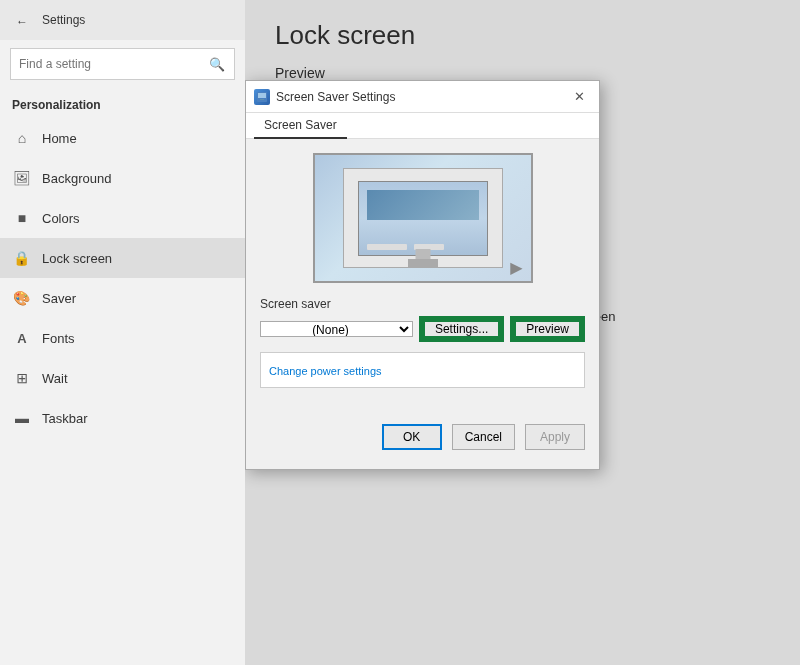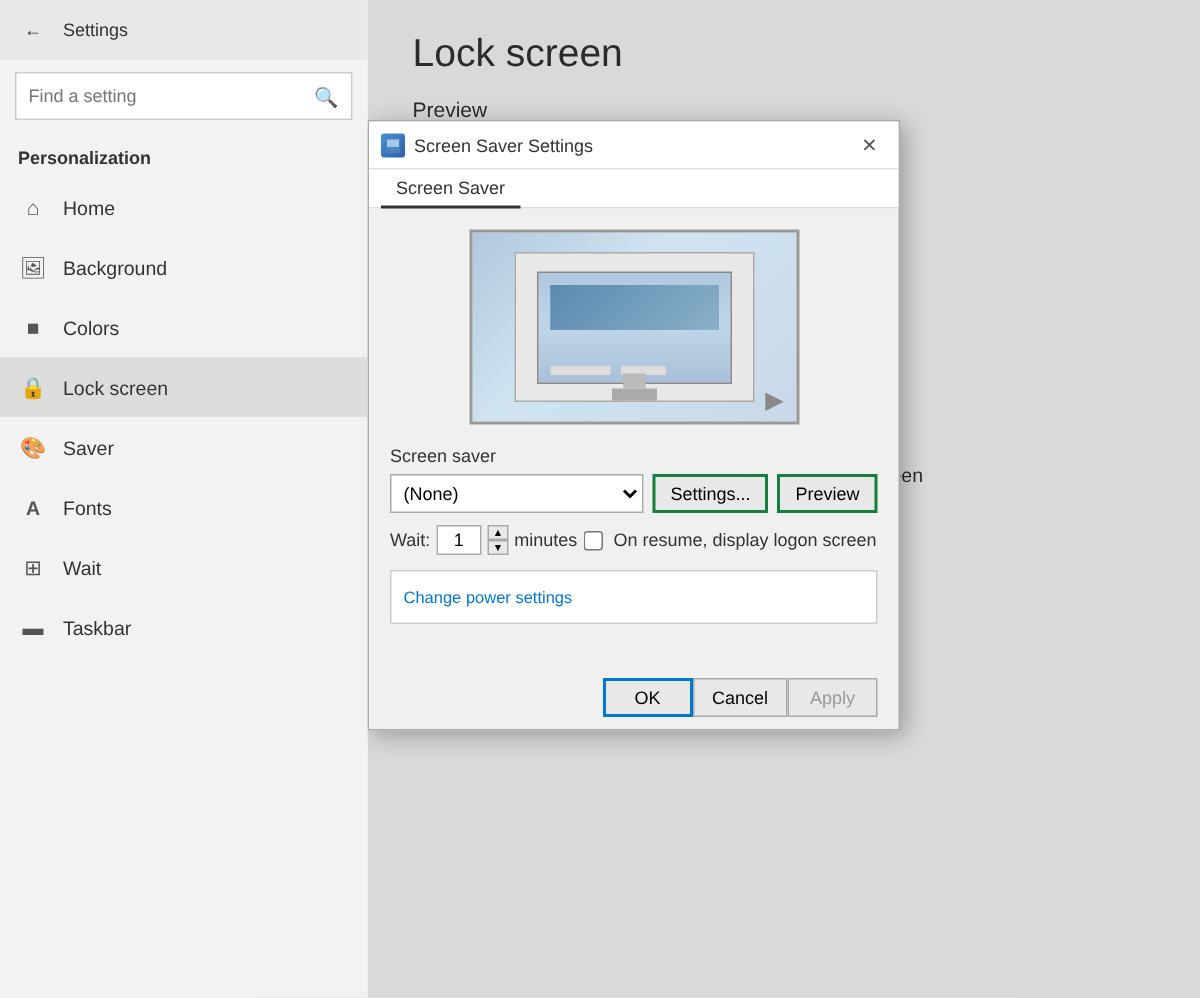--- a/index.html
+++ b/index.html
@@ -302,32 +302,33 @@
       margin-bottom: 5px;
     }
     .ss-dropdown-row {
       display: flex;
       align-items: center;
       gap: 6px;
       margin-bottom: 8px;
     }
     .ss-dropdown {
       flex: 1;
-      height: 26px;
+      height: 16px;
       font-size: 12px;
       border: 1px solid #aaa;
       background: white;
       padding: 0 4px;
+      text-align: center;
     }
     .ss-btn {
       height: 26px;
       padding: 0 10px;
       font-size: 12px;
       background: #e8e8e8;
-      border: 2px solid #15803d;
+      border: 6px solid #15803d;
       cursor: pointer;
     }
     .wait-row {
       display: flex;
       align-items: center;
       gap: 4px;
       font-size: 12px;
       color: #333;
       margin-bottom: 10px;
     }
@@ -379,21 +380,21 @@
     }
     .power-link {
       color: #0078d4;
       font-size: 11px;
       cursor: pointer;
       text-decoration: none;
     }
     .dialog-footer {
       display: flex;
       justify-content: flex-end;
-      gap: 0;
+      gap: 10px;
       padding: 8px 14px;
     }
     .footer-btn {
       height: 26px;
       min-width: 60px;
       padding: 0 12px;
       font-size: 12px;
       border: 1px solid #aaa;
       background: #e8e8e8;
       cursor: pointer;
@@ -503,31 +504,20 @@
 
         <div class="form-section">
           <div class="form-label">Screen saver</div>
           <div class="ss-dropdown-row">
             <select class="ss-dropdown">
               <option>(None)</option>
             </select>
             <button class="ss-btn">Settings...</button>
             <button class="ss-btn">Preview</button>
           </div>
-          <div class="wait-row">
-            <span>Wait:</span>
-            <input class="wait-input" type="text" value="1" style="">
-            <div class="spinner">
-              <button class="spin-btn">▲</button>
-              <button class="spin-btn">▼</button>
-            </div>
-            <span>minutes</span>
-            <input type="checkbox" class="resume-checkbox" style="">
-            <span>On resume, display logon screen</span>
-          </div>
         </div>
 
         <div class="power-section">
           <a class="power-link">Change power settings</a>
         </div>
       </div>
 
       <div class="dialog-footer">
         <button class="footer-btn ok-btn">OK</button>
         <button class="footer-btn">Cancel</button>

